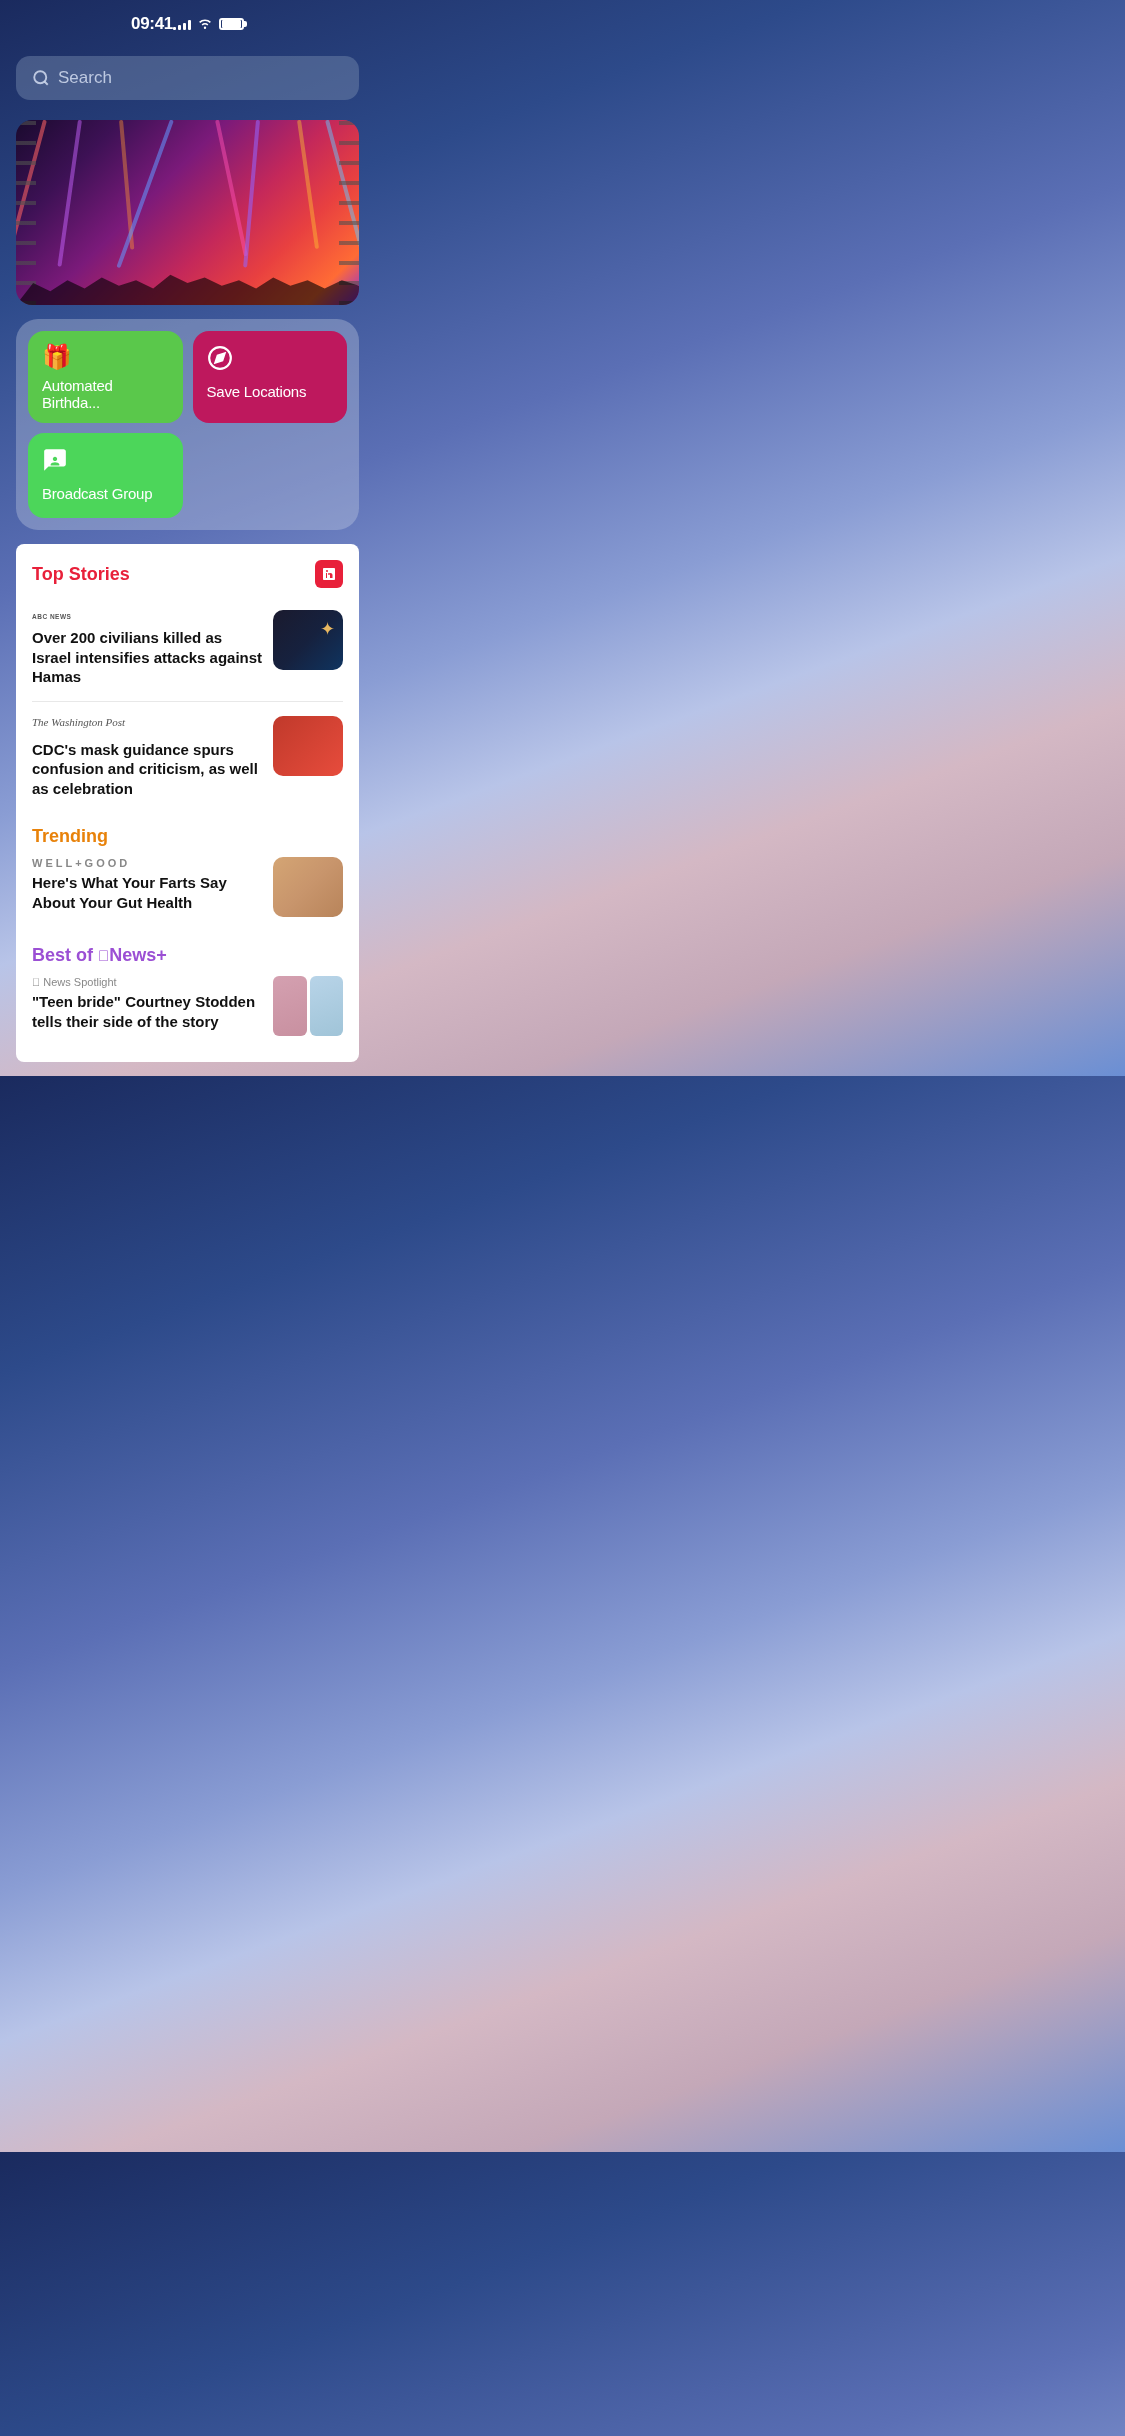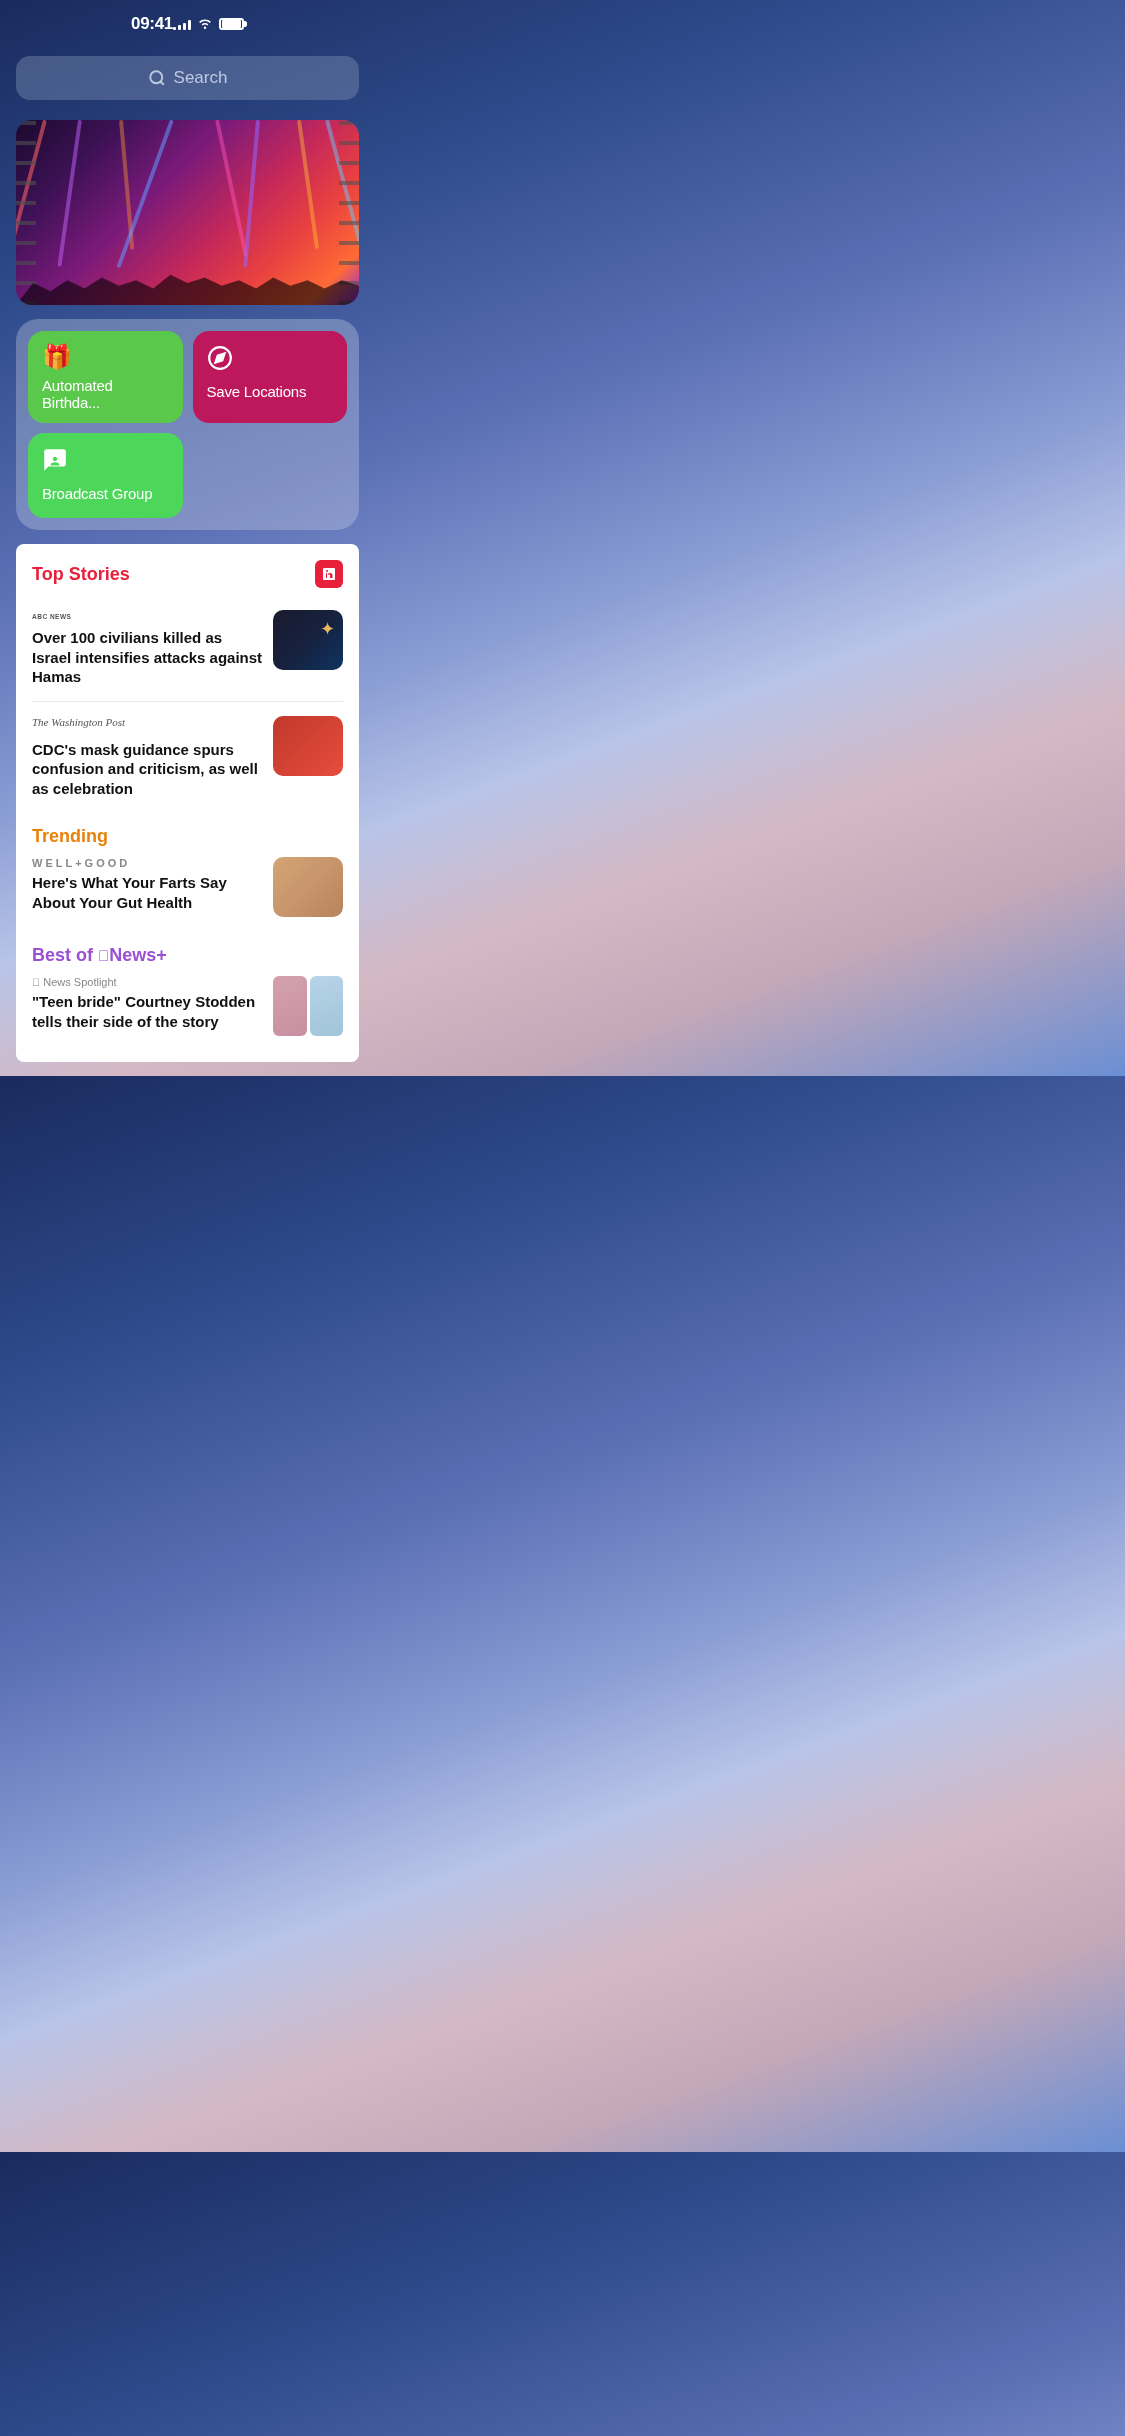--- a/index.html
+++ b/index.html
@@ -88,21 +88,20 @@
       margin-top: 4px;
     }
 
     .search-bar {
       background: rgba(120, 140, 175, 0.45);
       border-radius: 14px;
       display: flex;
       align-items: center;
       padding: 12px 16px;
       gap: 8px;
-      justify-content: center;
     }
 
     .search-placeholder {
       color: rgba(210, 220, 240, 0.85);
       font-size: 17px;
       font-weight: 400;
     }
 
     
     .concert-image {
@@ -482,21 +481,21 @@
     </div>
   </div>
 
   <div class="news-item">
     <div class="news-content">
       <div class="news-source">
         <svg width="45" height="12" viewBox="0 0 90 20" fill="#555">
           <text x="0" y="15" font-family="Arial" font-size="13" font-weight="700" letter-spacing="1">ABC NEWS</text>
         </svg>
       </div>
-      <div class="news-headline">Over 100 civilians killed as Israel intensifies attacks against Hamas</div>
+      <div class="news-headline">Over 200 civilians killed as Israel intensifies attacks against Hamas</div>
     </div>
     <div class="news-thumbnail">
       <div class="thumb-news1"></div>
     </div>
   </div>
 
   <div class="divider"></div>
 
   <div class="news-item">
     <div class="news-content">

